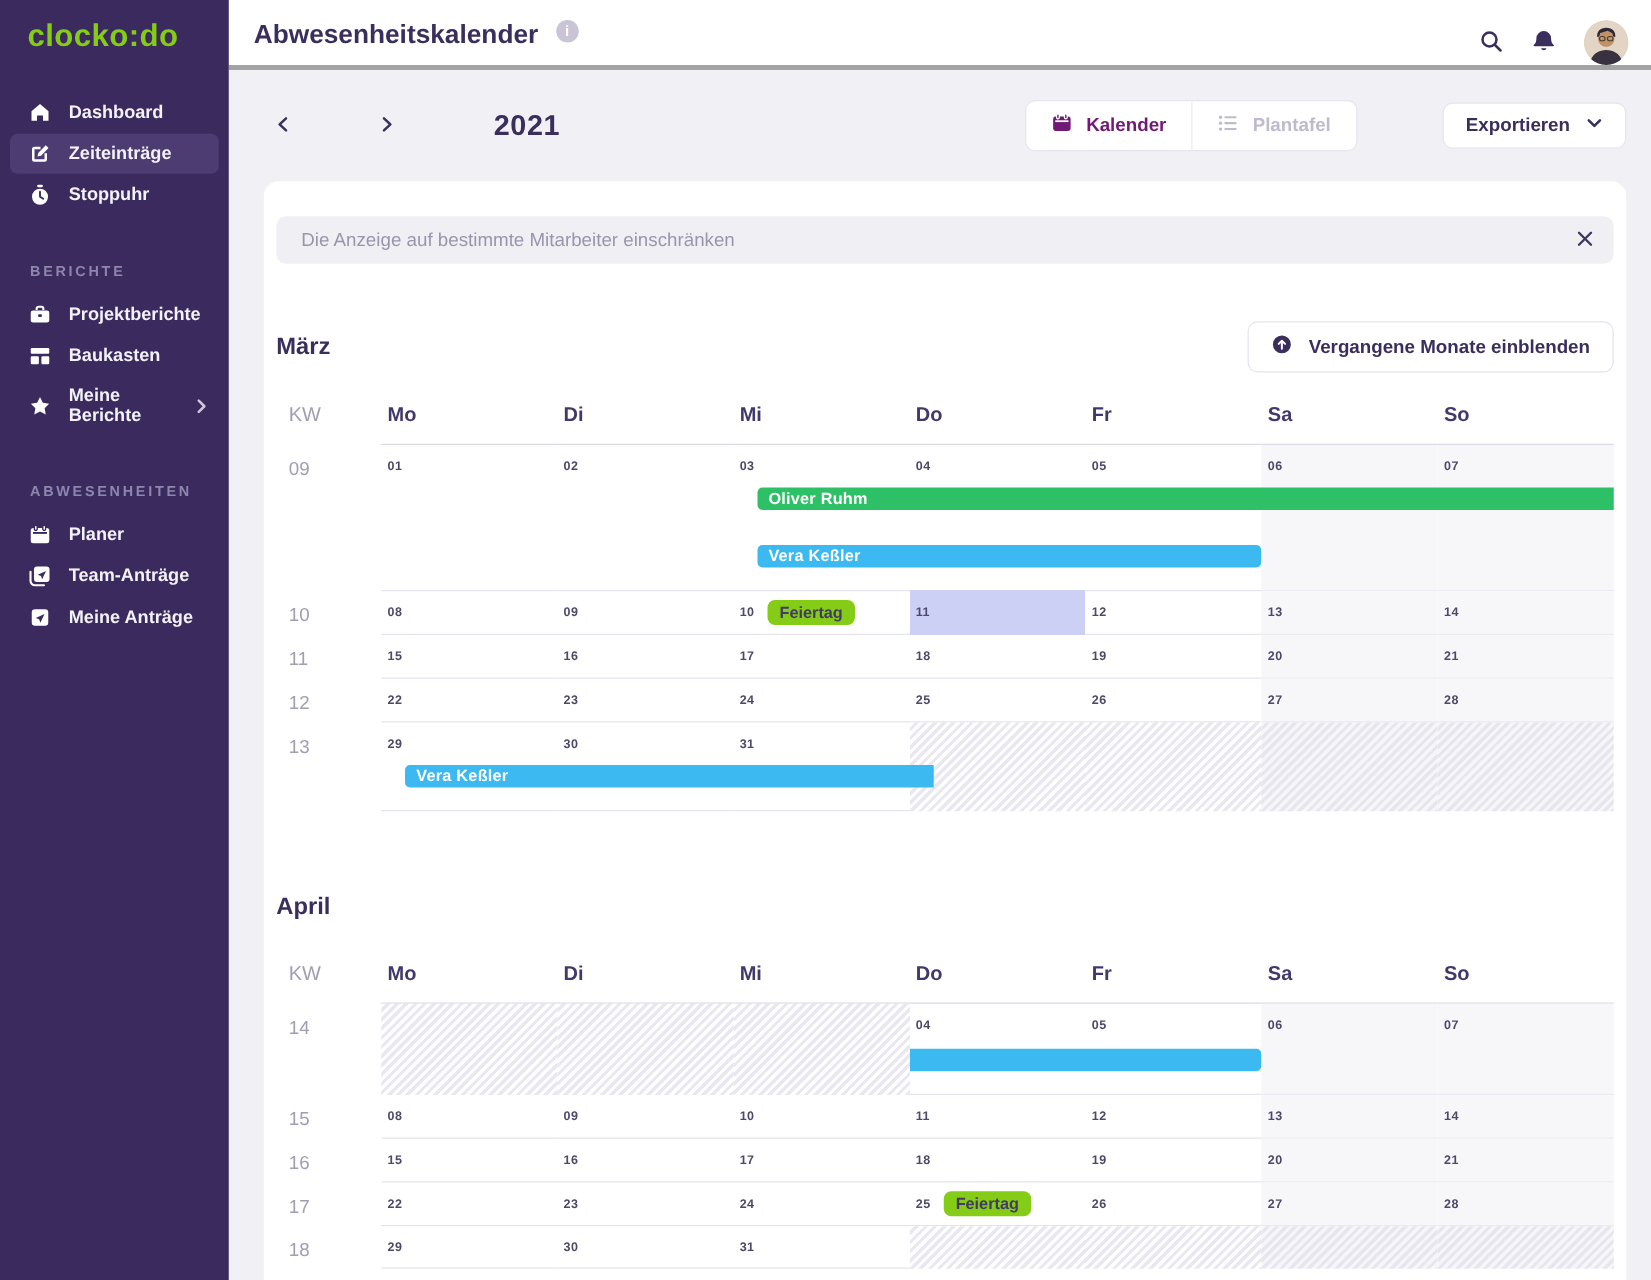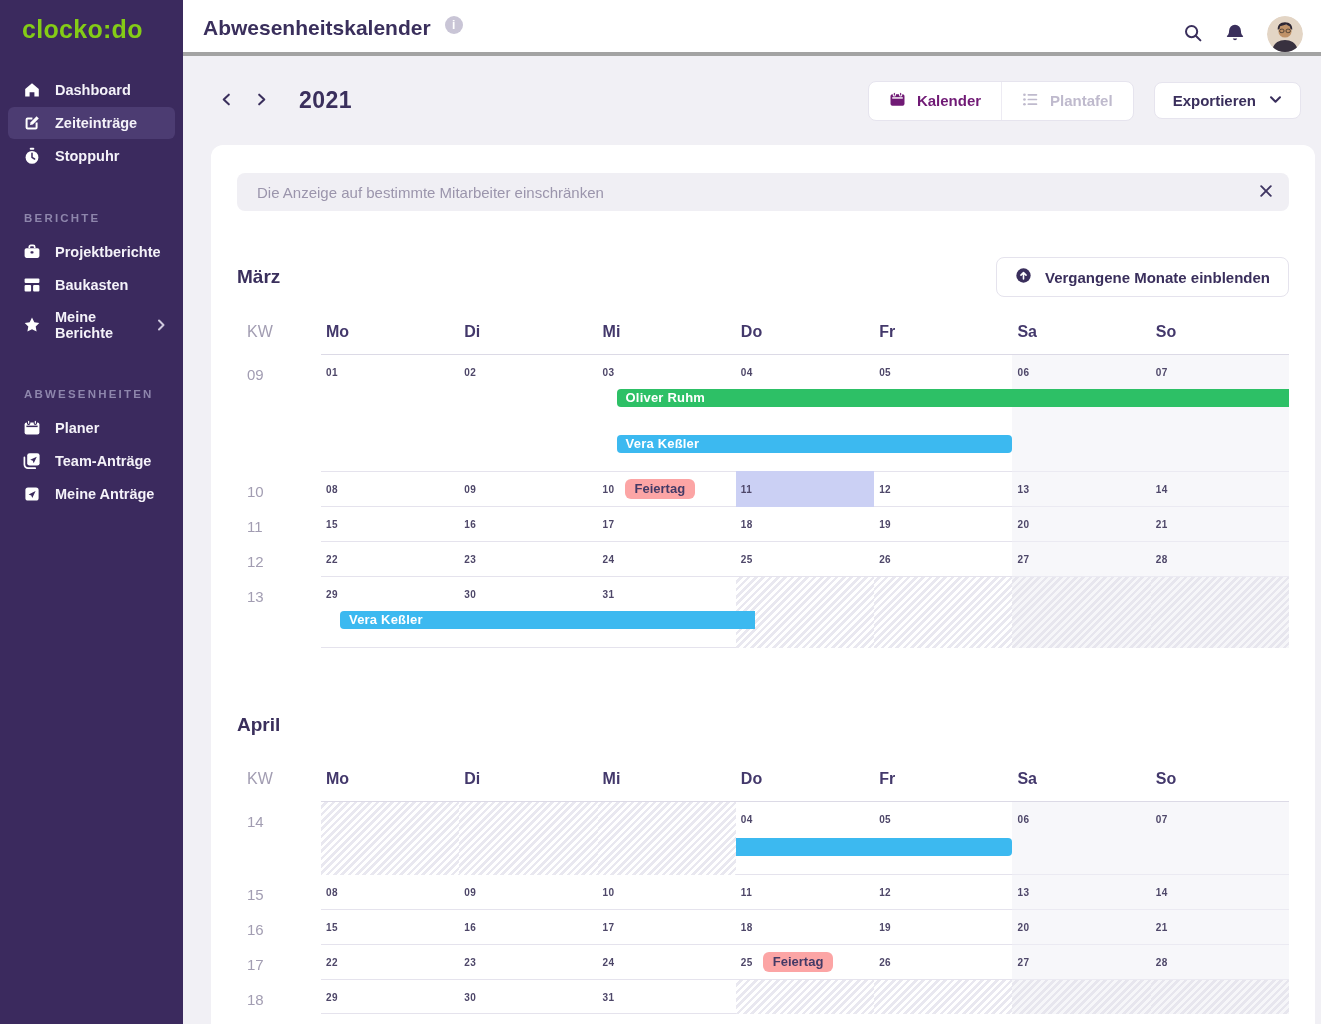--- a/index.html
+++ b/index.html
@@ -29,35 +29,35 @@
   .page-title { font-size:21px; font-weight:800; color:#3A2F5C; }
   .info-dot { width:18px; height:18px; border-radius:50%; background:#C9C5D6; color:#fff;
     font-size:12px; font-weight:800; display:inline-flex; align-items:center; justify-content:center;
     margin-left:14px; cursor:pointer; font-style:normal; }
   .topbar-right { margin-left:auto; display:flex; align-items:center; gap:22px; }
   .top-icon-btn { background:none; border:none; cursor:pointer; display:inline-flex; color:#3A2F5C; }
   .top-icon-btn svg { width:20px; height:20px; }
   .avatar { width:36px; height:36px; border-radius:50%; overflow:hidden; cursor:pointer; border:none; background:none; padding:0; }
   
   .content { position:absolute; left:183px; top:56px; right:0; bottom:0; display:flex; flex-direction:column; }
-  .toolbar { height:89px; flex:0 0 89px; display:flex; align-items:center; padding:0 20px 0 30px; }
+  .toolbar { height:89px; flex:0 0 89px; display:flex; align-items:center; padding:0 20px 0 30px;gap:48px; }
   .nav-arrow { background:none; border:none; cursor:pointer; color:#3A2F5C; padding:6px 7px; display:inline-flex; }
   .nav-arrow svg { width:13px; height:13px; }
   .year-label { font-size:23px; font-weight:800; color:#3A2F5C; margin-left:24px; letter-spacing:.5px; }
   .seg { display:flex; margin-left:auto; background:#fff; border:1px solid #E6E4EE; border-radius:8px; overflow:hidden; }
   .seg-btn { display:flex; align-items:center; gap:11px; padding:9px 20px; font-size:15px; font-weight:700;
     background:none; border:none; cursor:pointer; font-family:inherit; }
   .seg-btn .icon svg { width:17px; height:17px; }
   .seg-btn.active { color:#701a75; --icon-bg:#fff; }
   .seg-btn.inactive { color:#BFBACD; border-left:1px solid #EDEBF3; }
   .export-btn { display:flex; align-items:center; gap:13px; margin-left:20px; background:#fff;
     border:1px solid #E6E4EE; border-radius:8px; padding:9px 18px; font-size:15px; font-weight:700;
     color:#3A2F5C; cursor:pointer; font-family:inherit; }
   .export-btn svg { width:13px; height:13px; }
-  .card { flex:1; margin:0 6px 0 28px; background:#fff; border-radius:12px 12px 0 0; padding:28px 26px; overflow:hidden; }
+  .card { flex:1; margin:0 20px 0 28px; background:#fff; border-radius:12px 12px 0 0; padding:28px 10px; overflow:hidden; }
   
   .filter { position:relative; margin-bottom:46px; }
   .filter input { width:100%; height:38px; background:#F0EFF4; border:none; border-radius:8px;
     padding:0 48px 0 20px; font-size:15px; color:#3F3562; font-family:inherit; outline:none; }
   .filter input::placeholder { color:#9B95AC; }
   .filter-clear { position:absolute; right:12px; top:8px; width:22px; height:22px; background:none;
     border:none; cursor:pointer; color:#3F3562; display:inline-flex; align-items:center; justify-content:center; }
   .filter-clear svg { width:14px; height:14px; }
   
   .month + .month { margin-top:58px; }
@@ -74,21 +74,21 @@
   .week { position:relative; }
   .kw-cell { font-size:15px; color:#A29DB2; padding:11px 0 0 10px; }
   .day { position:relative; border-bottom:1px solid #E5E3ED; padding:9px 0 0 5px;
     display:flex; align-items:center; align-items:flex-start; gap:10px; }
   .day .num { font-size:10px; font-weight:600; color:#4E4769; letter-spacing:.4px; line-height:17px; }
   .day.weekend { background:#F7F7FA; border-bottom-color:#EBEAF2; }
   .day.out { border-bottom:none;
     background:repeating-linear-gradient(135deg,#ffffff 0 2.6px,#E9E8F0 2.6px 5.2px); }
   .day.weekend.out { background:repeating-linear-gradient(135deg,#F6F6F9 0 2.6px,#E7E6EE 2.6px 5.2px); }
   .day.highlight { background:#CBD0F4; border-bottom-color:#CBD0F4; box-shadow:0 -1px 0 0 #CBD0F4; }
-  .badge { background:#fca5a5; color:#433A66; border-radius:6px; padding:3px 10px 4px;
+  .badge { background:#84cc16; color:#433A66; border-radius:6px; padding:3px 10px 4px;
     font-size:13px; font-weight:700; line-height:13px; margin-top:-2px; }
   .bars-layer { position:absolute; left:103px; right:0; top:0; bottom:0; z-index:2; pointer-events:none; }
   .bar { position:absolute; height:18px; line-height:18px; color:#fff; font-size:13px; font-weight:700;
     padding-left:9px; letter-spacing:.2px; white-space:nowrap; overflow:hidden; cursor:pointer; pointer-events:auto; }
 </style>
 </head>
 <body>
 
 <nav class="sidebar">
   <div class="logo">clocko:do</div>

